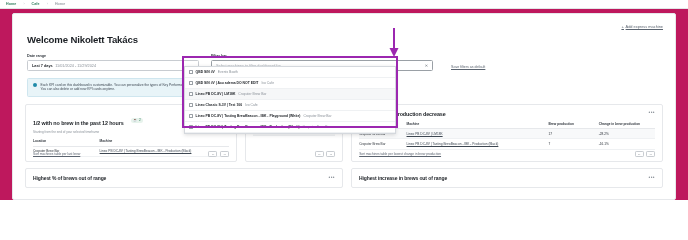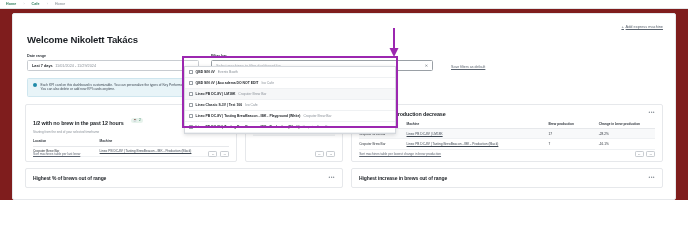--- a/index.html
+++ b/index.html
@@ -2,21 +2,21 @@
 <html><head>
 <meta charset="utf-8">
 <style>
   * { box-sizing: border-box; margin: 0; padding: 0; }
   html, body {
     width: 688px; height: 200px;
     font-family: "Liberation Sans", sans-serif;
     background: #ffffff;
     overflow: hidden;
   }
-  .app { position: relative; width: 688px; height: 200px; background:#7f1d1d; }
+  .app { position: relative; width: 688px; height: 200px; background:#be185d; }
 
   
   .topbar {
     height: 9px; background:#ffffff; border-bottom:1px solid #e3e5e8;
     display:flex; align-items:center; gap:7px; padding-left:6px;
   }
   .topbar .navitem { font-size:3.6px; font-weight:700; letter-spacing:.1px; }
   .nav-home { color:#2e7d5b; }
   .nav-cafe { color:#2e7d5b; }
   .nav-sep { color:#b9bec4; font-size:3.4px; }

